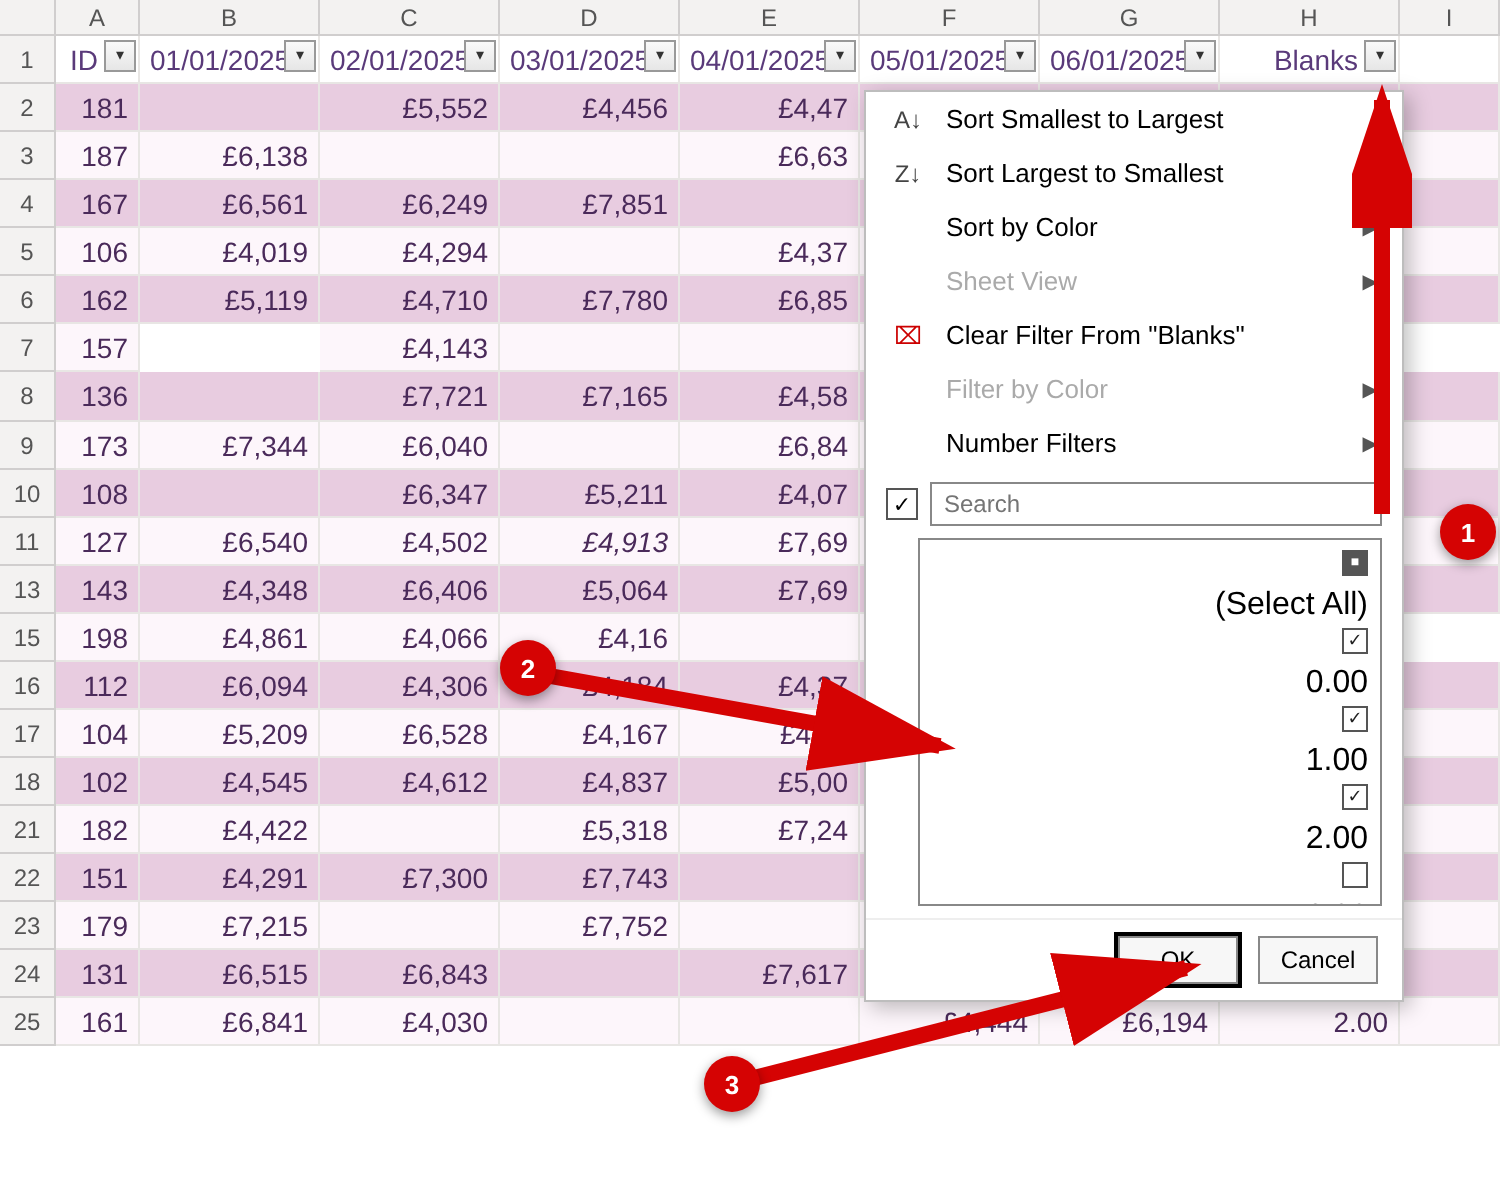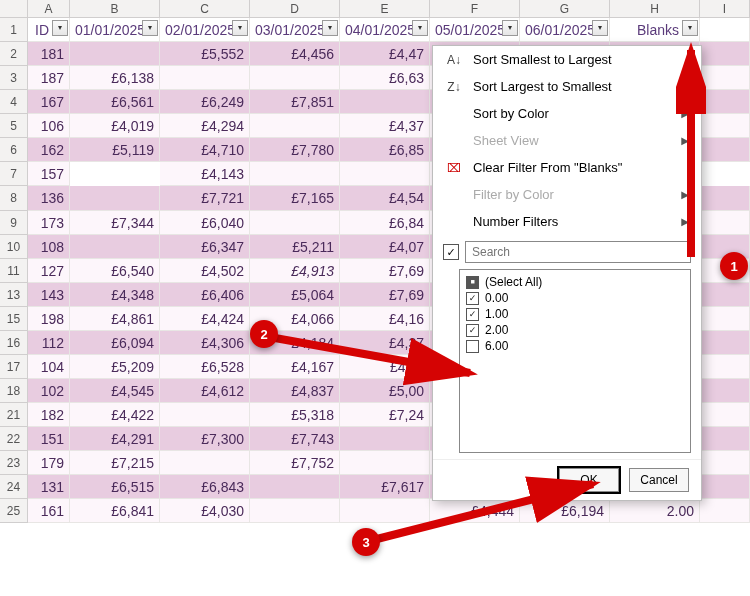--- a/index.html
+++ b/index.html
@@ -121,25 +121,26 @@
   }
   .check-list {
     margin: 4px 10px 6px 26px;
     border:1px solid #888;
     flex:1;
     overflow:auto;
     padding:4px 6px;
   }
   .check-item {
     display:flex;
-    align-items:center;
+    align-items:flex-end;
     gap:6px;
-    font-size:12px;
+    font-size:16px;
     padding:1px 0;
     cursor:pointer;
+    flex-direction:column;
   }
   .check-box {
     width:13px;height:13px;border:1px solid #555;font-size:9px;line-height:11px;text-align:center;
   }
   .check-box.checked::after { content:"✓"; color:#222;}
   .check-box.mixed { background:#555; }
   .check-box.mixed::after { content:"■"; color:#fff; font-size:7px; position:relative; top:-1px;}
   .btn-row {
     display:flex; justify-content:flex-end; gap:10px; padding:8px 12px; border-top:1px solid #eee;
   }
@@ -265,21 +266,21 @@
         <div class="cell odd" style="width: 90px;"></div>
         <div class="cell odd" style="width: 90px;"></div>
         <div class="cell odd" style="width: 50px;"></div>
       </div>
       <div class="row">
         <div class="rownum">8</div>
         <div class="cell even" style="width: 42px;">136</div>
         <div class="cell even" style="width: 90px;"></div>
         <div class="cell even" style="width: 90px;">£7,721</div>
         <div class="cell even" style="width: 90px;">£7,165</div>
-        <div class="cell even" style="width: 90px;">£4,54</div>
+        <div class="cell even" style="width: 90px;">£4,58</div>
         <div class="cell even" style="width: 90px;"></div>
         <div class="cell even" style="width: 90px;"></div>
         <div class="cell even" style="width: 90px;"></div>
         <div class="cell even" style="width: 50px;"></div>
       </div>
       <div class="row">
         <div class="rownum">9</div>
         <div class="cell odd" style="width: 42px;">173</div>
         <div class="cell odd" style="width: 90px;">£7,344</div>
         <div class="cell odd" style="width: 90px;">£6,040</div>
@@ -323,21 +324,20 @@
         <div class="cell even" style="width: 90px;">£7,69</div>
         <div class="cell even" style="width: 90px;"></div>
         <div class="cell even" style="width: 90px;"></div>
         <div class="cell even" style="width: 90px;"></div>
         <div class="cell even" style="width: 50px;"></div>
       </div>
       <div class="row">
         <div class="rownum">15</div>
         <div class="cell odd" style="width: 42px;">198</div>
         <div class="cell odd" style="width: 90px;">£4,861</div>
-        <div class="cell odd" style="width: 90px;">£4,424</div>
         <div class="cell odd" style="width: 90px;">£4,066</div>
         <div class="cell odd" style="width: 90px;">£4,16</div>
         <div class="cell odd" style="width: 90px;"></div>
         <div class="cell odd" style="width: 90px;"></div>
         <div class="cell odd" style="width: 90px;"></div>
         <div class="cell odd" style="width: 50px;"></div>
       </div>
       <div class="row">
         <div class="rownum">16</div>
         <div class="cell even" style="width: 42px;">112</div>

